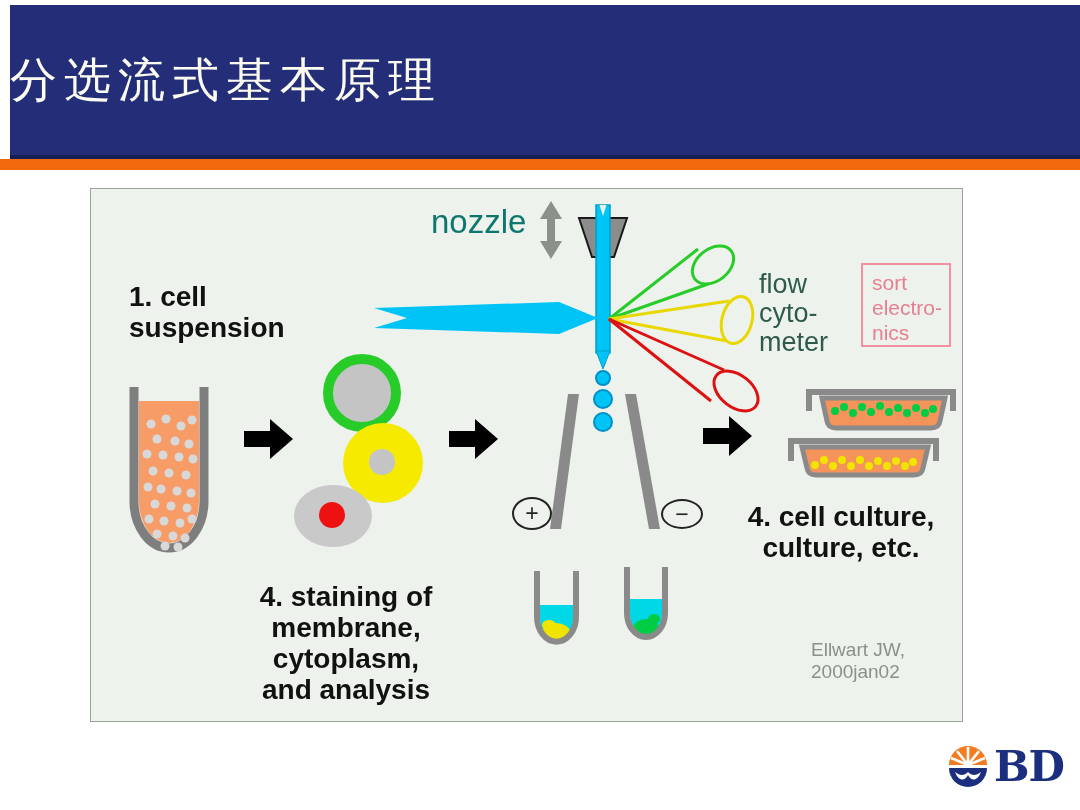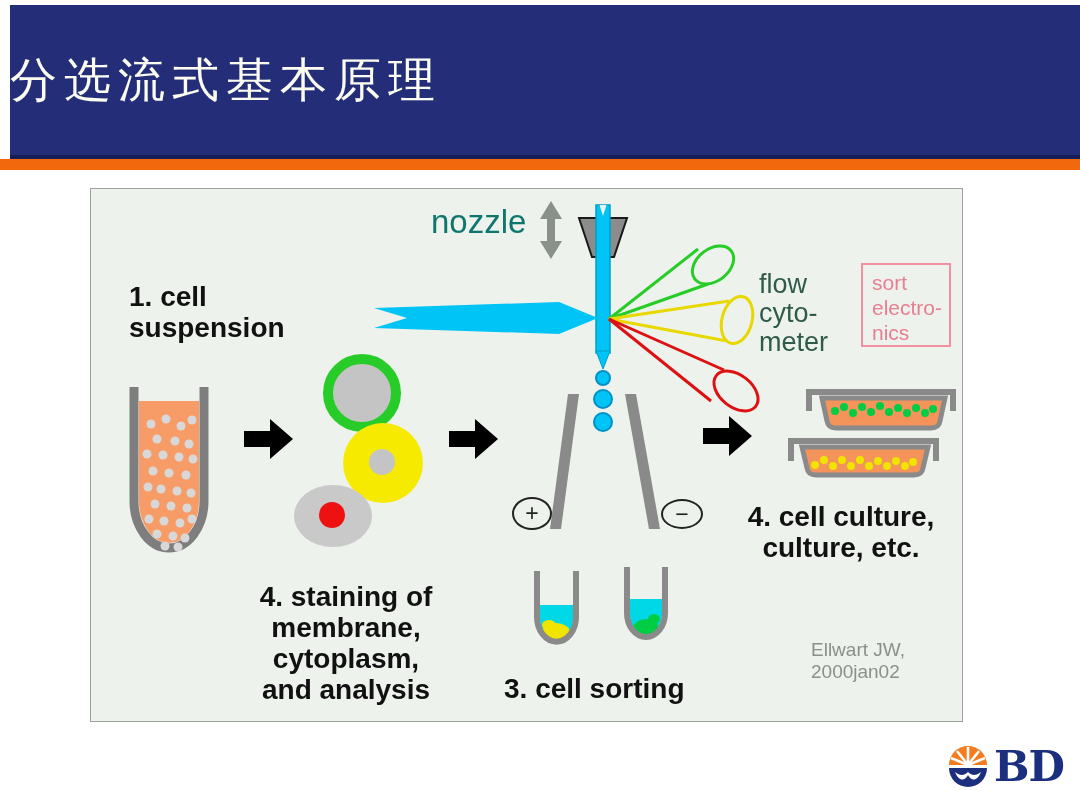--- a/index.html
+++ b/index.html
@@ -212,21 +212,20 @@
       <div>suspension</div>
     </div>
 
     <div class="lbl lbl-black center" style="left:105px;top:392px;width:300px;">
       <div>4. staining of</div>
       <div>membrane,</div>
       <div>cytoplasm,</div>
       <div>and analysis</div>
     </div>
 
-    <div class="lbl lbl-black" style="left:413px;top:484px;">3. cell sorting</div>
 
     <div class="lbl lbl-black center" style="left:630px;top:312px;width:240px;">
       <div>4. cell culture,</div>
       <div>culture, etc.</div>
     </div>
 
     <div class="electrode" style="left:421px;top:308px;width:36px;height:29px;">
       <span>+</span>
     </div>
     <div class="electrode" style="left:570px;top:310px;width:38px;height:26px;">

